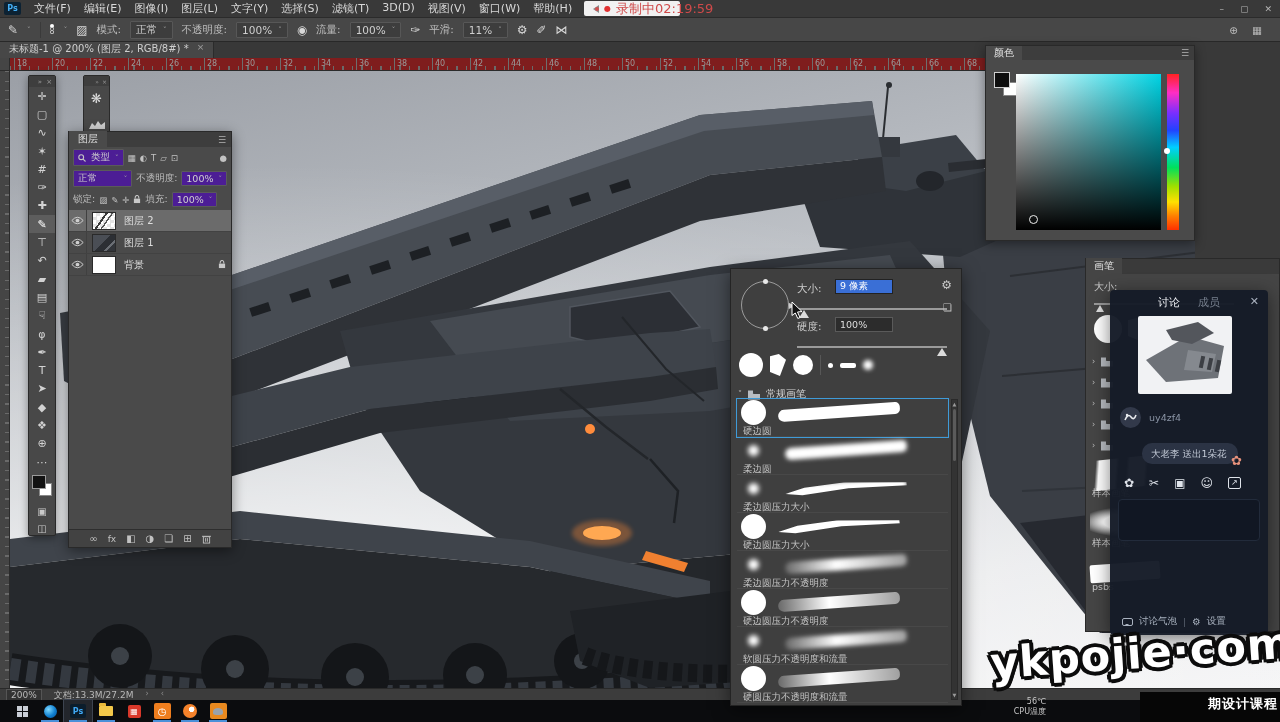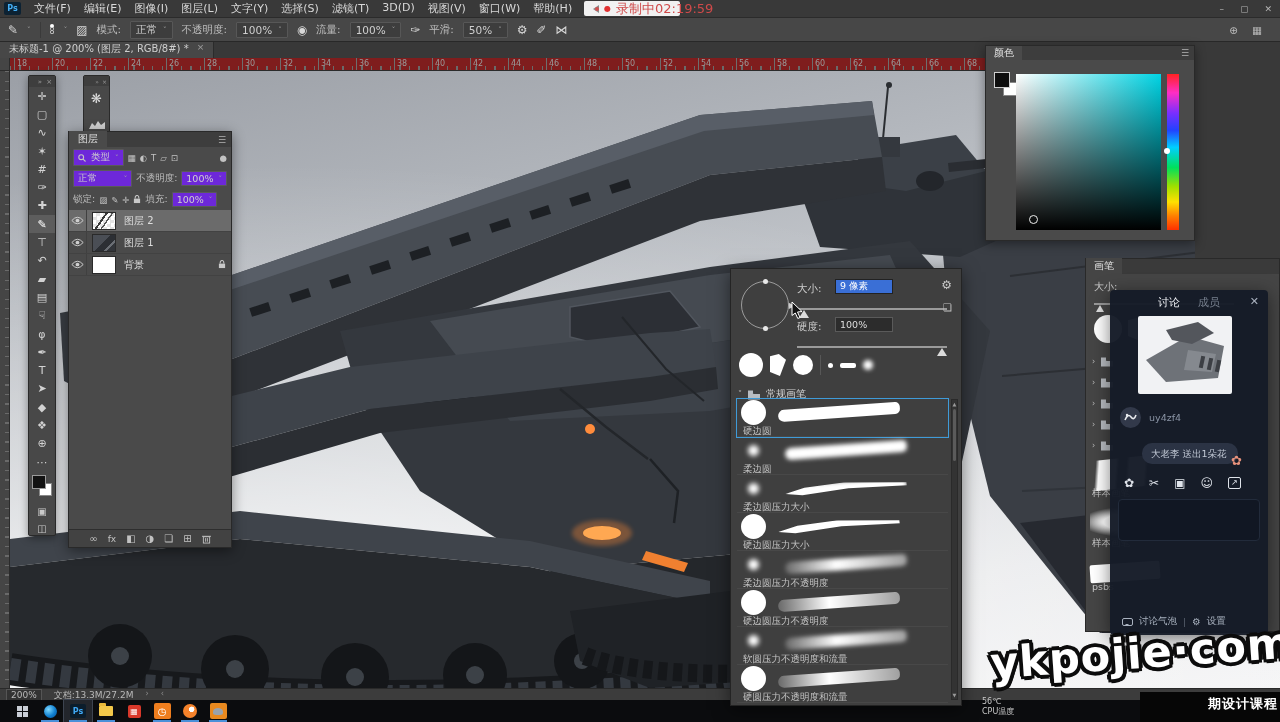--- a/index.html
+++ b/index.html
@@ -80,21 +80,21 @@
   #minipanel{position:absolute;left:83px;top:75px;width:27px;height:64px;background:#484848;border:1px solid #2a2a2a;border-radius:2px;z-index:5}
   #minipanel .phead{height:10px;display:flex;justify-content:flex-end;gap:3px;align-items:center;padding-right:2px;font-size:6px;color:#999;background:#3e3e3e}
   .mini-ico{height:25px;display:flex;align-items:center;justify-content:center;color:#ddd;font-size:13px}
 
   
   #layers{position:absolute;left:68px;top:131px;width:164px;height:417px;background:#4a4a4a;border:1px solid #292929;z-index:5;box-shadow:0 3px 12px rgba(0,0,0,.45)}
   #layers .tabbar{height:15px;background:#3d3d3d;display:flex;align-items:flex-end;position:relative}
   #layers .tab{background:#4a4a4a;font-size:10px;color:#e0e0e0;padding:1px 9px}
   #layers .pmenu{position:absolute;right:5px;top:3px;font-size:9px;color:#b5b5b5}
   .lrow{display:flex;align-items:center;gap:4px;padding:0 4px;height:21px}
-  .lsel{background:#6d28d9;border:1px solid #5a5a5a;font-size:9.5px;color:#cfcfcf;display:flex;align-items:center;gap:5px;padding:1px 4px;border-radius:1px}
+  .lsel{background:#4c1d95;border:1px solid #5a5a5a;font-size:9.5px;color:#cfcfcf;display:flex;align-items:center;gap:5px;padding:1px 4px;border-radius:1px}
   .micro{font-size:8.5px;color:#c3c3c3}
   .lfield{font-size:9.5px;color:#bdbdbd;white-space:nowrap}
   .layer-row{display:flex;align-items:center;height:22px;border-bottom:1px solid #424242;padding-right:5px}
   .layer-row.sel{background:#6b6b6b}
   .eye{width:18px;display:flex;justify-content:center;border-right:1px solid #404040;height:100%;align-items:center}
   .lthumb{width:24px;height:18px;border:1px solid #2a2a2a;margin-left:5px;flex:none;position:relative;overflow:hidden}
   .layer-row.t-strokes .lthumb{background:conic-gradient(#e3e3e3 0 25%,#fff 0 50%,#e3e3e3 0 75%,#fff 0) 0 0/7px 7px}
   .layer-row.t-strokes .lthumb::after{content:"";position:absolute;inset:0;background:linear-gradient(125deg,transparent 38%,#3a3a3a 38% 45%,transparent 45% 56%,#555 56% 61%,transparent 61%)}
   .layer-row.t-dark .lthumb{background:linear-gradient(135deg,#4a4e55 0 45%,#2c2f34 45% 70%,#6a6e74 70% 78%,#32353a 78%)}
   .layer-row.t-white .lthumb{background:#fff}
@@ -190,21 +190,21 @@
   #gift .flower{position:absolute;right:-4px;top:9px;color:#e8927c;font-size:13px}
   #chat-tools{margin:12px 0 0 14px;display:flex;gap:15px;color:#dfe3ea;font-size:12px;align-items:center}
   .share-box{border:1px solid #dfe3ea;border-radius:2px;font-size:8px;padding:0 2px;line-height:10px}
   #chat-input{margin:9px 8px 0 8px;height:42px;background:#111723;border:1px solid #222b3b;border-radius:4px}
   #chat-footer{position:absolute;left:12px;bottom:7px;display:flex;align-items:center;gap:6px;font-size:9.5px;color:#aab3c0}
   .bubble-ico{width:11px;height:8px;border:1px solid #aab3c0;border-radius:2px;position:relative}
   .bubble-ico::after{content:"";position:absolute;left:2px;bottom:-3px;border:2px solid transparent;border-top-color:#aab3c0}
   .foot-div{color:#57606e}
 
   
-  #temp{position:absolute;left:982px;top:697px;width:64px;text-align:left;font-size:8px;color:#c8c8c8;line-height:1.3;z-index:3}
+  #temp{position:absolute;left:982px;top:697px;width:64px;text-align:right;font-size:8px;color:#c8c8c8;line-height:1.3;z-index:3}
   #blackbar{position:absolute;left:1140px;top:692px;width:140px;height:30px;background:#060606;z-index:7}
   #course{position:absolute;right:2px;top:695px;color:#fff;font-size:13px;font-weight:bold;z-index:9;letter-spacing:1px}
   #watermark{position:absolute;left:990px;top:628px;width:300px;z-index:8;transform:rotate(-4deg)}
   #watermark span{font-size:43px;font-weight:bold;color:#fff;letter-spacing:1px;
     text-shadow:-3px -3px 0 #0c0c0c,3px -3px 0 #0c0c0c,-3px 3px 0 #0c0c0c,3px 3px 0 #0c0c0c,0 -4px 0 #0c0c0c,0 4px 0 #0c0c0c,-4px 0 0 #0c0c0c,4px 0 0 #0c0c0c}
 </style>
 </head>
 <body>
 
 <div id="menubar">
@@ -257,21 +257,21 @@
     </span>
   <span class="ob-ico">◉</span>
   <span class="ob-label">流量:</span>
   <span class="ob-sel">
       <span>100%</span>
       <span class="caret">˅</span>
     </span>
   <span class="ob-ico">✑</span>
   <span class="ob-label">平滑:</span>
   <span class="ob-sel">
-      <span>50%</span>
+      <span>11%</span>
       <span class="caret">˅</span>
     </span>
   <span class="ob-ico">⚙</span>
   <span class="ob-ico">✐</span>
   <span class="ob-ico">⋈</span>
   <span id="ob-right">
       <span>⊕</span>
       <span>▦</span>
     </span>
 </div>

